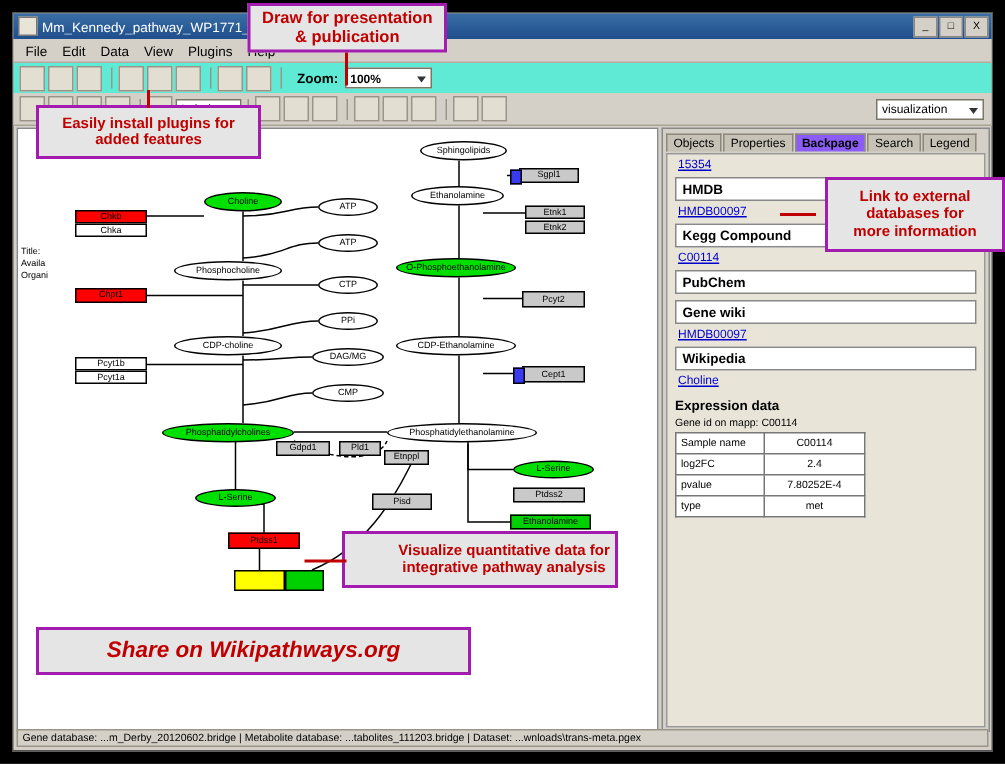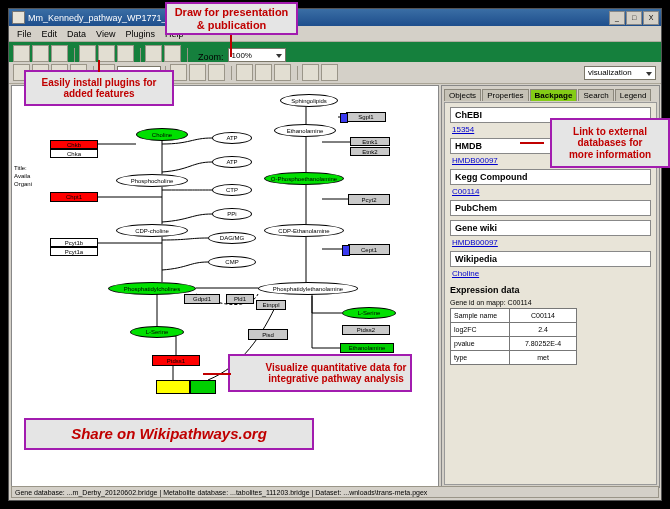--- a/index.html
+++ b/index.html
@@ -16,21 +16,21 @@
   .tb-buttons{display:flex;gap:1px;margin-right:2px;}
   .tb-btn{width:14px;height:12px;background:#d4d0c8;border:1px solid #888;color:#000;
     font-size:7px;line-height:11px;text-align:center;}
 
   
   .menubar{position:absolute;left:0;top:17px;width:100%;height:16px;background:#d4d0c8;
     border-bottom:1px solid #b0aca0;display:flex;align-items:center;font-size:9px;padding-left:3px;box-sizing:border-box;}
   .menubar span{padding:0 5px;}
 
   
-  .toolbar1{position:absolute;left:0;top:33px;width:100%;height:20px;background:#15803d;display:flex;align-items:flex-end;font-size:9px;padding-left:4px;box-sizing:border-box;}
+  .toolbar1{position:absolute;left:0;top:33px;width:100%;height:20px;background:#5eead4;display:flex;align-items:center;font-size:9px;padding-left:4px;box-sizing:border-box;font-weight:bold;}
   .toolbar2{position:absolute;left:0;top:53px;width:100%;height:22px;background:#d4d0c8;display:flex;align-items:center;font-size:9px;padding-left:4px;box-sizing:border-box;border-bottom:1px solid #a9a496;}
   .tbtn{width:15px;height:15px;border:1px solid #9a9588;background:#e2ded2;margin-right:2px;}
   .tsep{width:1px;height:14px;background:#9a9588;margin:0 4px;}
   .zoomlabel{margin:0 4px 0 6px;}
   .combo{height:14px;border:1px solid #7a7668;background:#fff;font-size:8px;display:flex;align-items:center;
     padding-left:3px;box-sizing:border-box;position:relative;}
   .combo:after{content:"";position:absolute;right:3px;top:5px;border-left:3px solid transparent;border-right:3px solid transparent;border-top:4px solid #333;}
   .combo.zoom{width:58px;}
   .combo.vis{width:72px;}
   .combo.label{width:44px;}
@@ -48,21 +48,21 @@
   .rect.green{background:#00d000;}
   .rect.white{background:#fff;}
   .rect.yellow{background:#ffff00;}
   .side-left{position:absolute;width:6px;height:100%;left:-7px;top:0;border:1px solid #000;}
   .title-left{position:absolute;left:2px;top:78px;font-size:6px;color:#000;line-height:8px;}
 
   
   .rightpanel{position:absolute;left:432px;top:76px;width:219px;height:403px;background:#d4d0c8;border:1px solid #888;box-sizing:border-box;}
   .tabs{display:flex;font-size:8px;height:15px;align-items:flex-end;padding-left:2px;}
   .tab{padding:1px 4px;border:1px solid #8c887c;border-bottom:none;background:#c6c2b6;margin-right:1px;}
-  .tab.active{background:#84cc16;font-weight:bold;}
+  .tab.active{background:#8b5cf6;font-weight:bold;}
   .rp-body{position:absolute;left:2px;top:16px;right:2px;bottom:2px;background:#e8e4d8;border:1px solid #999;overflow:hidden;font-size:8px;}
   .db-box{margin:4px 5px 0 5px;background:#fff;border:1px solid #888;padding:2px 4px;font-weight:bold;font-size:9px;}
   .db-link{margin:2px 0 0 7px;color:#0000cc;text-decoration:underline;font-size:8px;}
   .db-plain{margin:2px 0 0 7px;font-size:8px;}
   .exp-title{margin:7px 0 0 5px;font-weight:bold;font-size:9px;}
   .gene-line{margin:4px 0 2px 5px;font-size:7px;}
   .exp-table{margin-left:5px;border-collapse:collapse;font-size:7px;background:#fff;}
   .exp-table td{border:1px solid #777;padding:1px 3px;height:11px;}
   .exp-table td.k{width:52px;}
   .exp-table td.v{width:60px;text-align:center;}
@@ -230,21 +230,20 @@
     <div class="rightpanel">
       <div class="tabs">
         <div class="tab">Objects</div>
         <div class="tab">Properties</div>
         <div class="tab active">Backpage</div>
         <div class="tab">Search</div>
         <div class="tab">Legend</div>
       </div>
       <div class="rp-body">
         <div id="db-sections">
-            <div class="db-box">ChEBI</div>
             <div class="db-link">15354</div>
             <div class="db-box">HMDB</div>
             <div class="db-link">HMDB00097</div>
             <div class="db-box">Kegg Compound</div>
             <div class="db-link">C00114</div>
             <div class="db-box">PubChem</div>
             <div class="db-box">Gene wiki</div>
             <div class="db-link">HMDB00097</div>
             <div class="db-box">Wikipedia</div>
             <div class="db-link">Choline</div>

